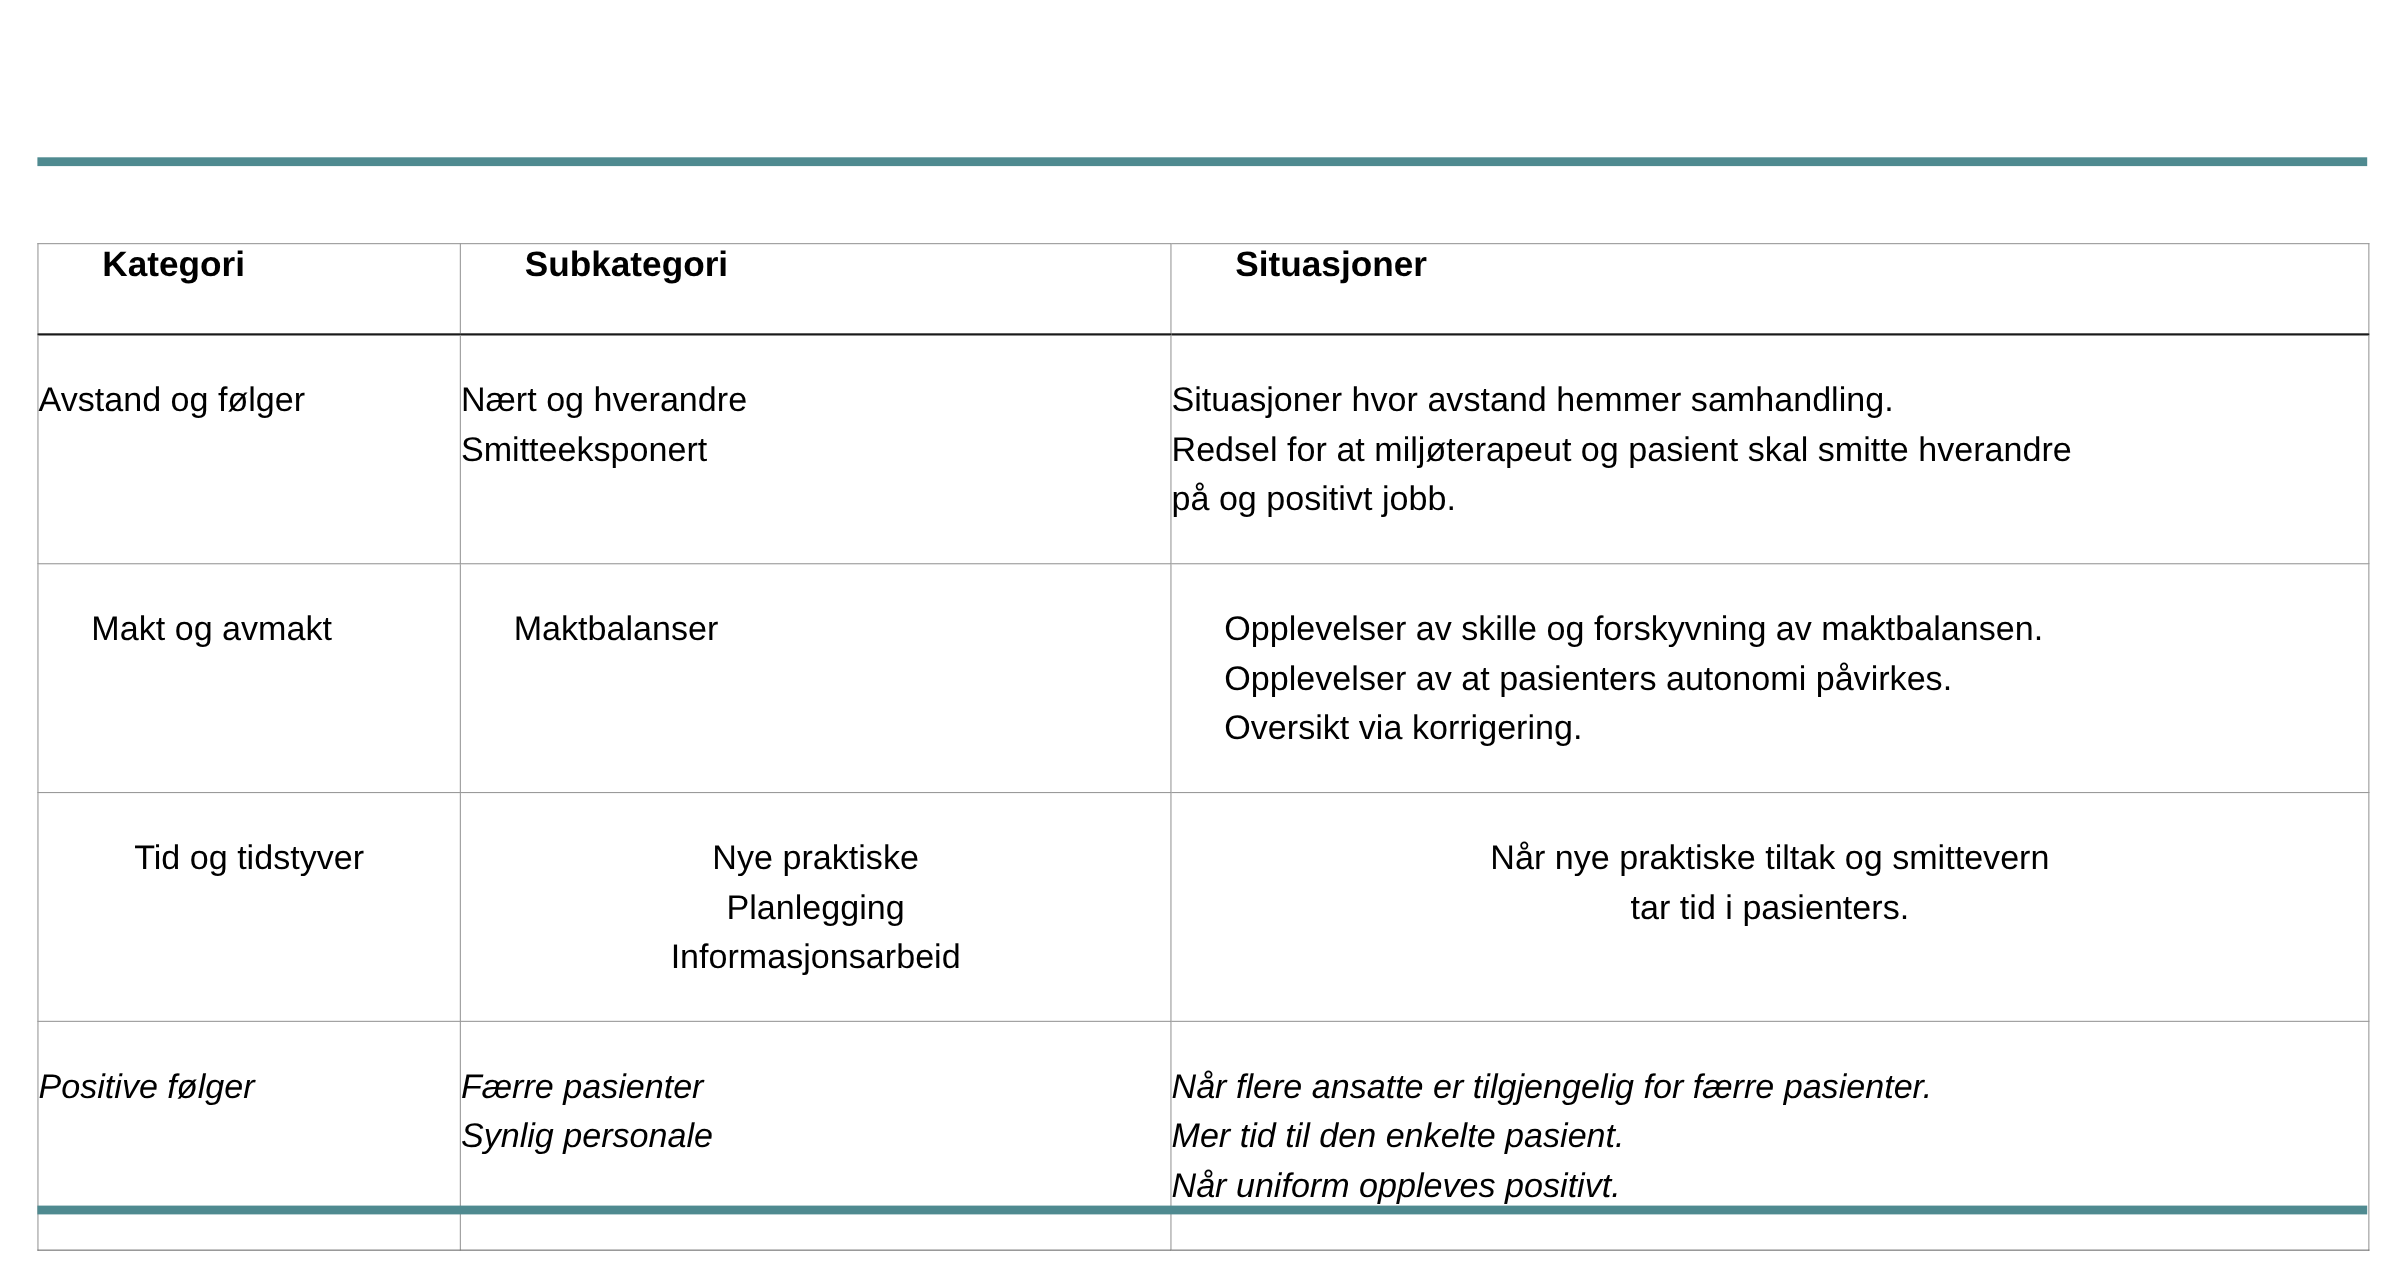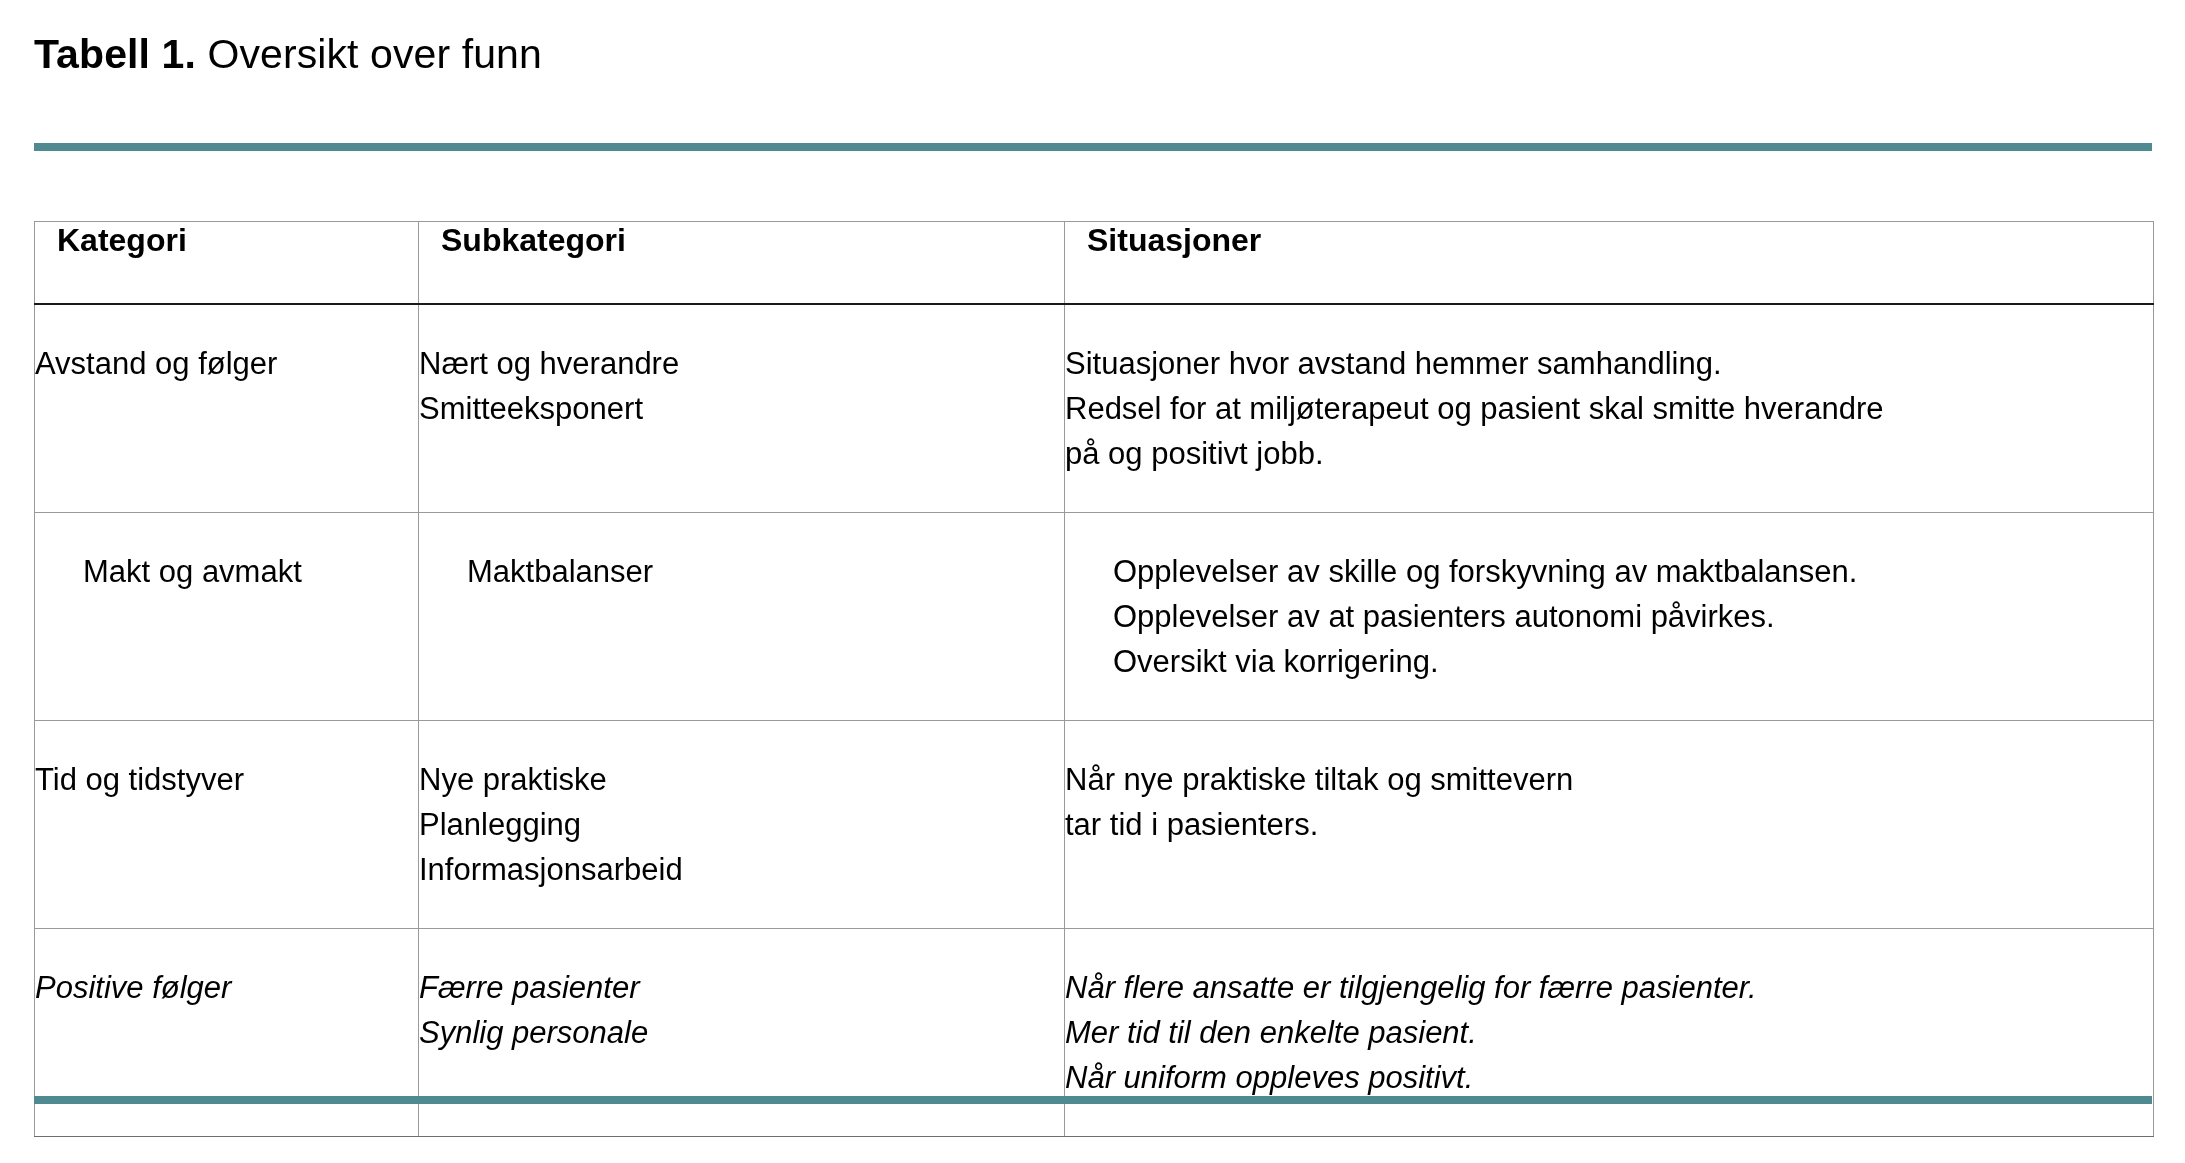--- a/index.html
+++ b/index.html
@@ -71,20 +71,21 @@
     padding: 0;
     text-align: left;
   }
 
   
   .findings-table thead th {
     font-weight: bold;
     font-size: 32px;
     height: 81px;
     border-bottom: 2px solid #1a1a1a;
+    padding-left: 36px;
   }
   .findings-table thead th .cellpad {
     padding: 26px 18px 0 22px;
   }
 
   
   .findings-table tbody td .cellpad {
     padding: 22px 18px 30px 22px;
   }
   .findings-table tbody tr td {
@@ -102,31 +103,28 @@
 
   .line {
     display: block;
     line-height: 45px;
     white-space: nowrap;
   }
 
   
   .row-h1 td { height: 150px; }
   .row-h2 td { height: 150px; padding-left: 48px; }
-  .row-h3 td { height: 150px; }
+  .row-h3 td { height: 150px; text-align: center; }
   .row-h4 td { height: 163px; }
 </style>
 </head>
 <body>
 
 <div class="page">
 
-  <div class="table-caption">
-    <span class="caption-label">Tabell 1.</span><span class="caption-text"> Oversikt over funn</span>
-  </div>
 
   <div class="rule-teal rule-top"></div>
 
   <table class="findings-table">
     <colgroup>
       <col class="c1">
       <col class="c2">
       <col class="c3">
     </colgroup>
     <thead>

